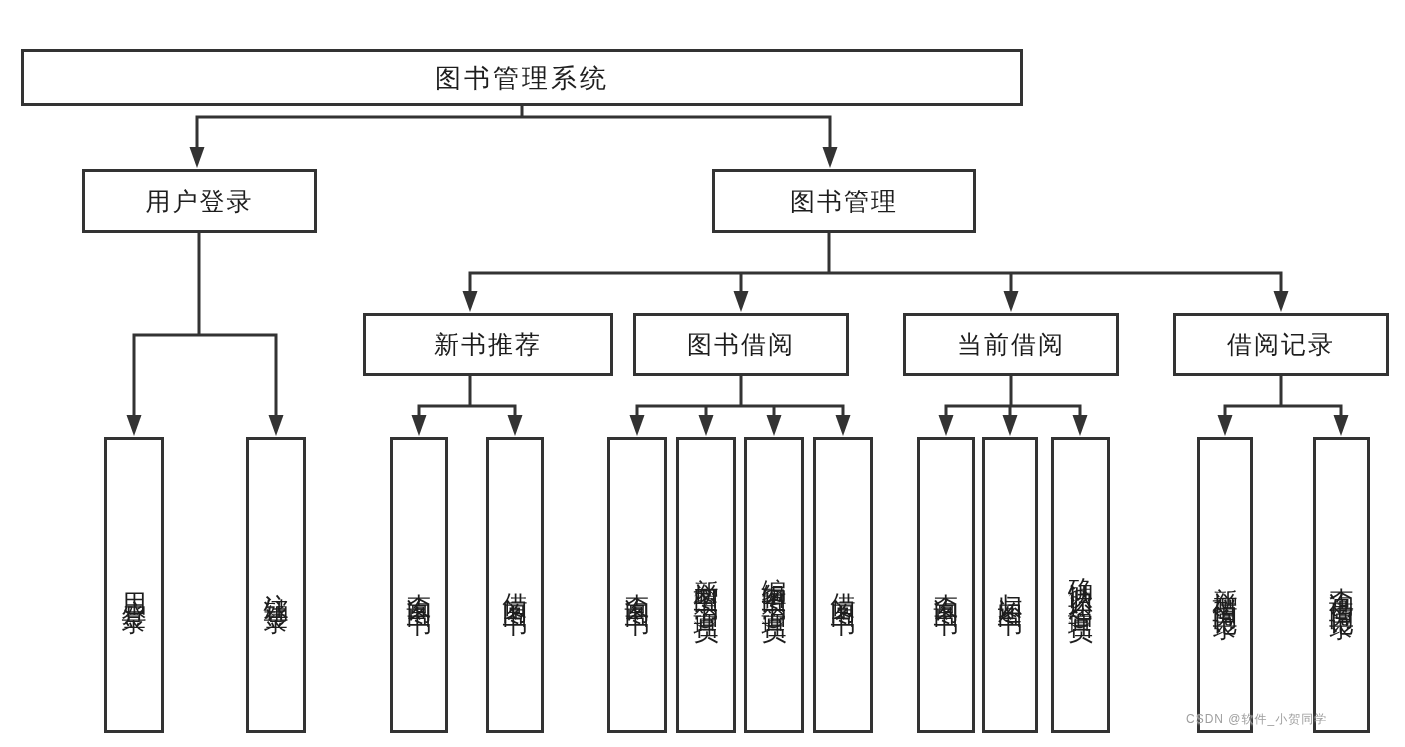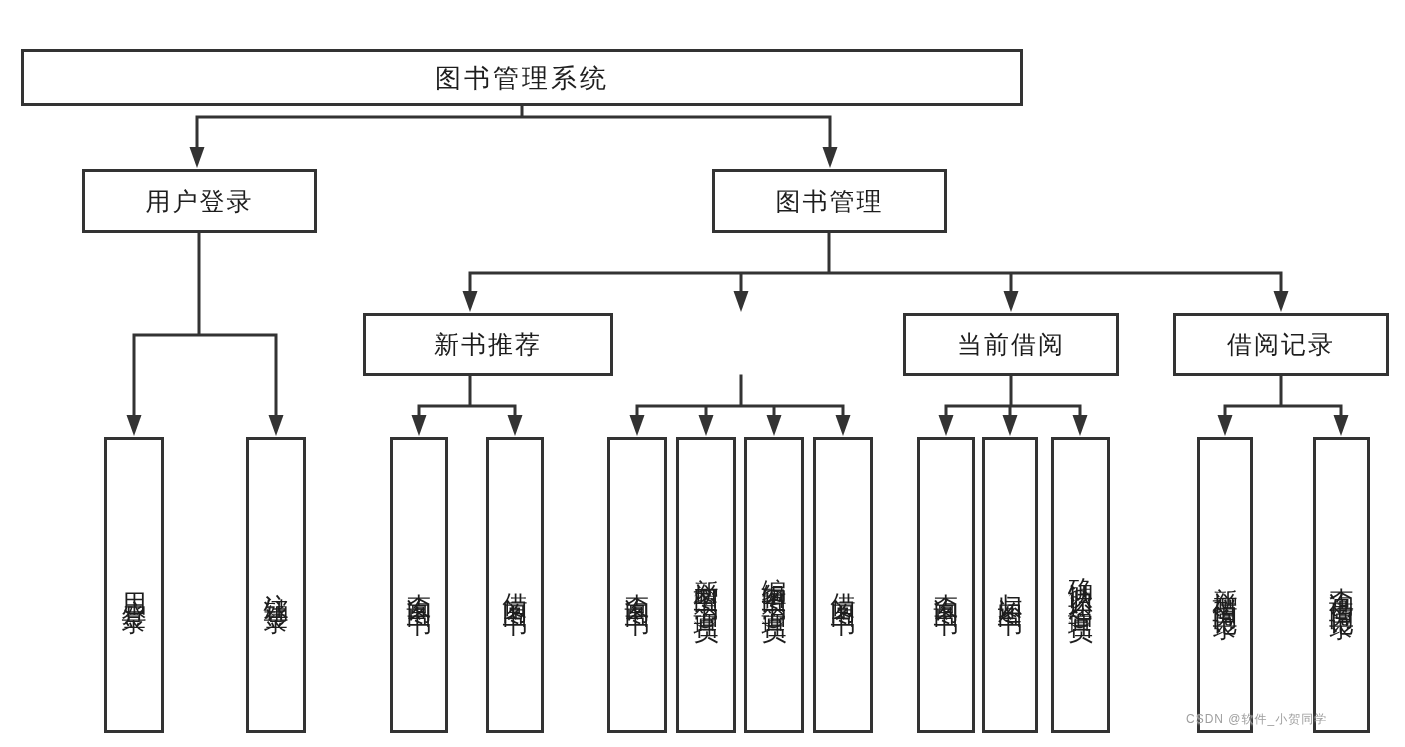--- a/index.html
+++ b/index.html
@@ -79,26 +79,29 @@
       <polygon points="1333.5,415 1348.5,415 1341,436" fill="#333333"></polygon>
     </svg>
 
   <div class="box root" style="left:21px;top:13px;width:1002px;height:57px;margin-top:36px;">
     <span class="hlabel">图书管理系统</span>
   </div>
 
   <div class="box" style="left:82px;top:169px;width:235px;height:64px;">
     <span class="hlabel">用户登录</span>
   </div>
-  <div class="box" style="left:712px;top:169px;width:235px;height:64px;">
+  <div class="box" style="left:712px;top:169px;width:264px;height:64px;">
     <span class="hlabel">图书管理</span>
   </div>
 
   <div class="box" style="left:363px;top:313px;width:250px;height:63px;">
     <span class="hlabel">新书推荐</span>
+  </div>
+  <div class="box" style="left:633px;top:313px;width:216px;height:63px;">
+    <span class="hlabel">图书借阅</span>
   </div>
   <div class="box" style="left:903px;top:313px;width:216px;height:63px;">
     <span class="hlabel">当前借阅</span>
   </div>
   <div class="box" style="left:1173px;top:313px;width:216px;height:63px;align-items:center;">
     <span class="hlabel">借阅记录</span>
   </div>
 
   <div class="box" style="left:104px;top:437px;width:60px;height:296px;">
     <span class="vlabel">用户登录</span>

